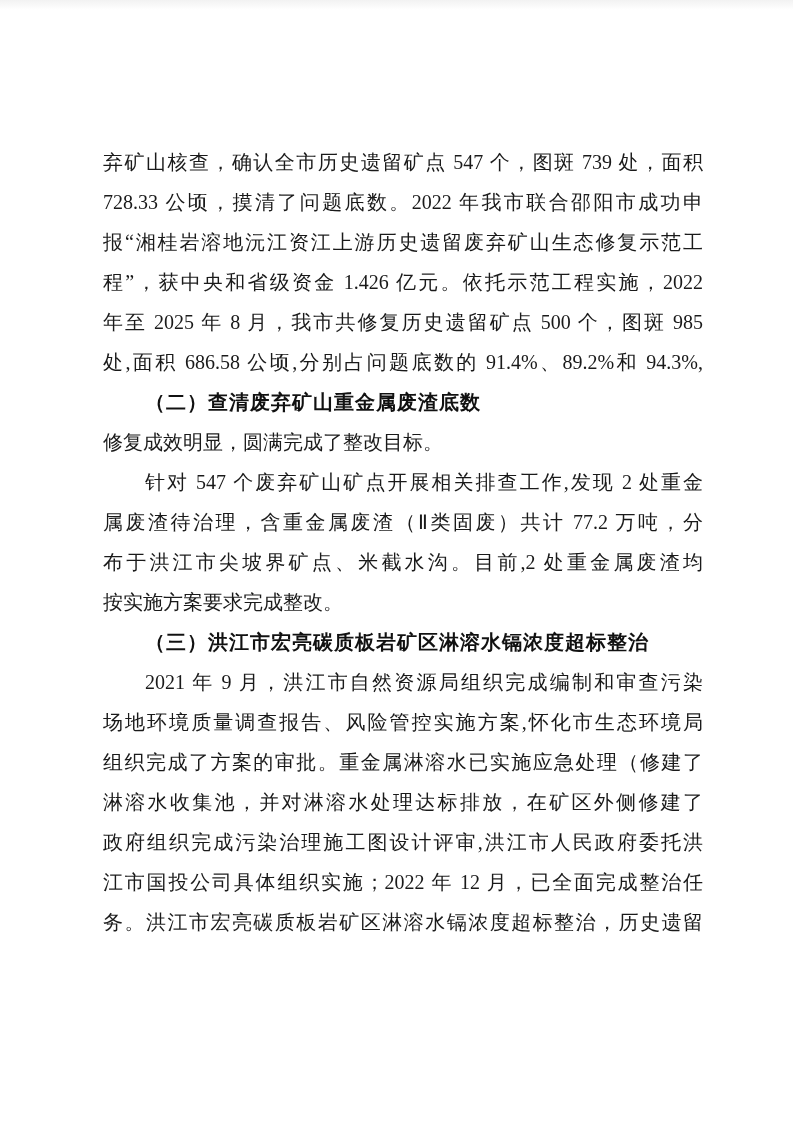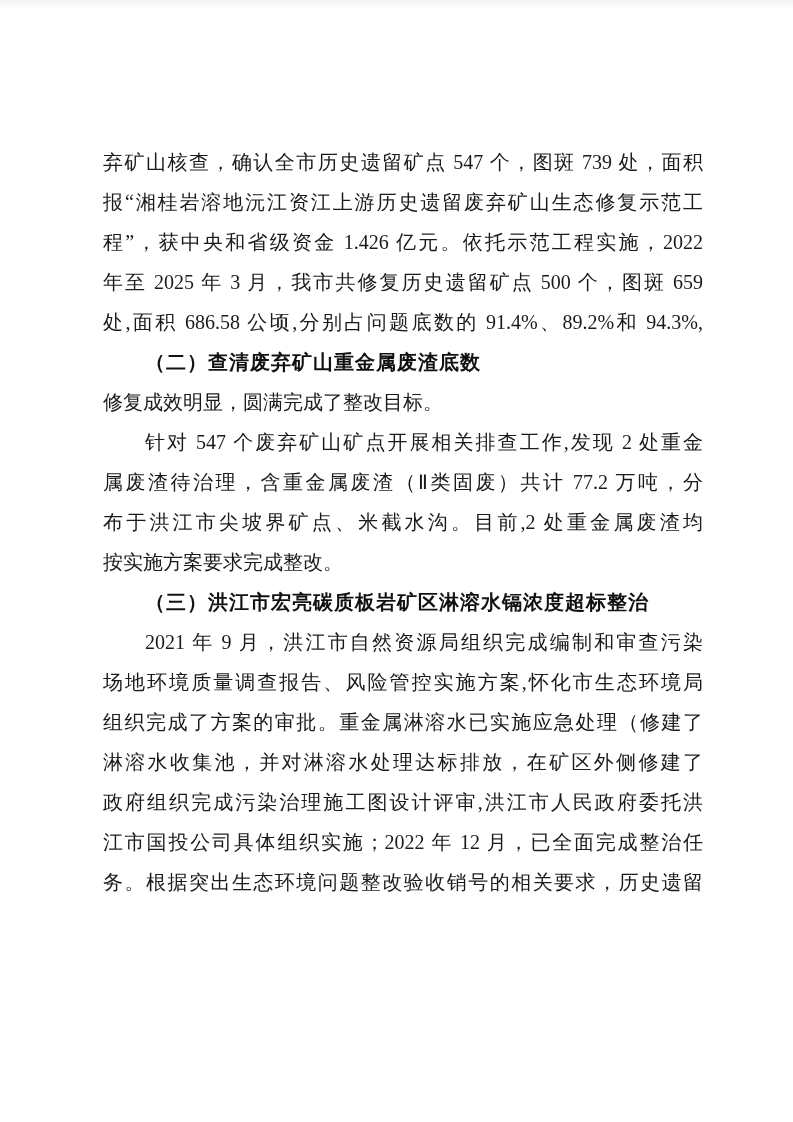--- a/index.html
+++ b/index.html
@@ -55,32 +55,33 @@
   }
 </style>
 </head>
 <body>
 
 <div class="page">
   <div class="top-edge"></div>
 
   <div class="content">
     <div class="line stretch">弃矿山核查，确认全市历史遗留矿点 547 个，图斑 739 处，面积</div>
+    <div class="line stretch">728.33 公顷，摸清了问题底数。2022 年我市联合邵阳市成功申</div>
     <div class="line stretch">报“湘桂岩溶地沅江资江上游历史遗留废弃矿山生态修复示范工</div>
     <div class="line stretch">程”，获中央和省级资金 1.426 亿元。依托示范工程实施，2022</div>
-    <div class="line stretch">年至 2025 年 3 月，我市共修复历史遗留矿点 500 个，图斑 659</div>
+    <div class="line stretch">年至 2025 年 8 月，我市共修复历史遗留矿点 500 个，图斑 985</div>
     <div class="line stretch">处,面积 686.58 公顷,分别占问题底数的 91.4%、89.2%和 94.3%,</div>
     <div class="line heading">（二）查清废弃矿山重金属废渣底数</div>
     <div class="line">修复成效明显，圆满完成了整改目标。</div>
     <div class="line stretch indent">针对 547 个废弃矿山矿点开展相关排查工作,发现 2 处重金</div>
     <div class="line stretch">属废渣待治理，含重金属废渣（Ⅱ类固废）共计 77.2 万吨，分</div>
     <div class="line stretch">布于洪江市尖坡界矿点、米截水沟。目前,2 处重金属废渣均</div>
     <div class="line">按实施方案要求完成整改。</div>
     <div class="line heading">（三）洪江市宏亮碳质板岩矿区淋溶水镉浓度超标整治</div>
     <div class="line stretch indent">2021 年 9 月，洪江市自然资源局组织完成编制和审查污染</div>
     <div class="line stretch">场地环境质量调查报告、风险管控实施方案,怀化市生态环境局</div>
     <div class="line stretch">组织完成了方案的审批。重金属淋溶水已实施应急处理（修建了</div>
     <div class="line stretch">淋溶水收集池，并对淋溶水处理达标排放，在矿区外侧修建了</div>
     <div class="line stretch">政府组织完成污染治理施工图设计评审,洪江市人民政府委托洪</div>
     <div class="line stretch">江市国投公司具体组织实施；2022 年 12 月，已全面完成整治任</div>
-    <div class="line stretch">务。根据突出生态环境问题整改验收销号的相关要求，历史遗留</div>
+    <div class="line stretch">务。洪江市宏亮碳质板岩矿区淋溶水镉浓度超标整治，历史遗留</div>
   </div>
 </div>
 
 </body></html>

